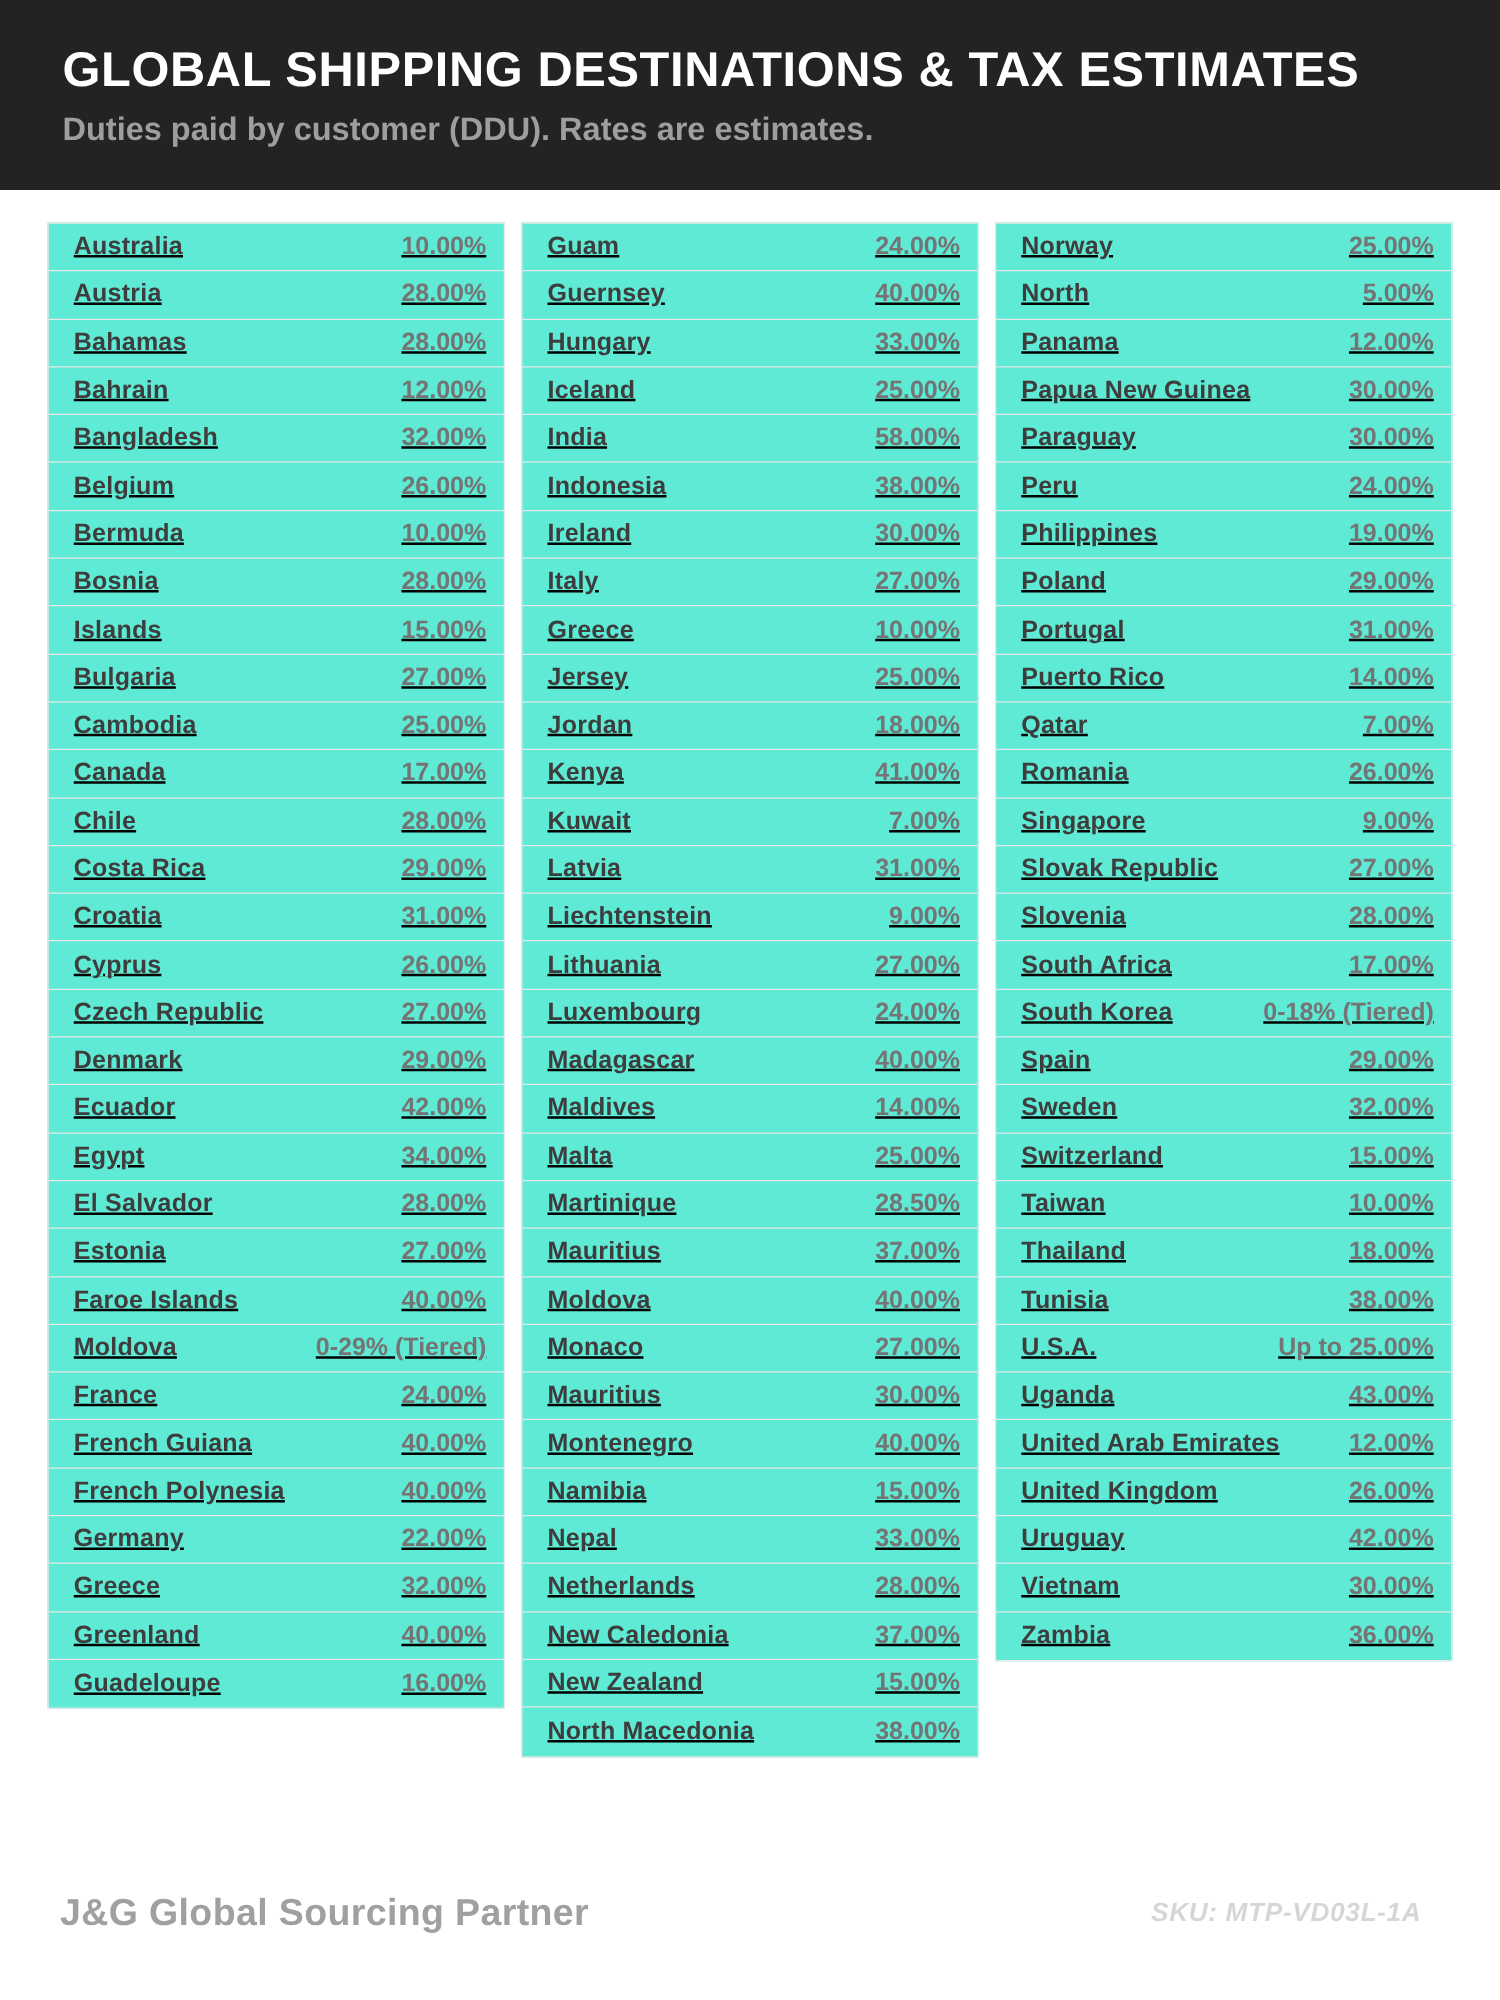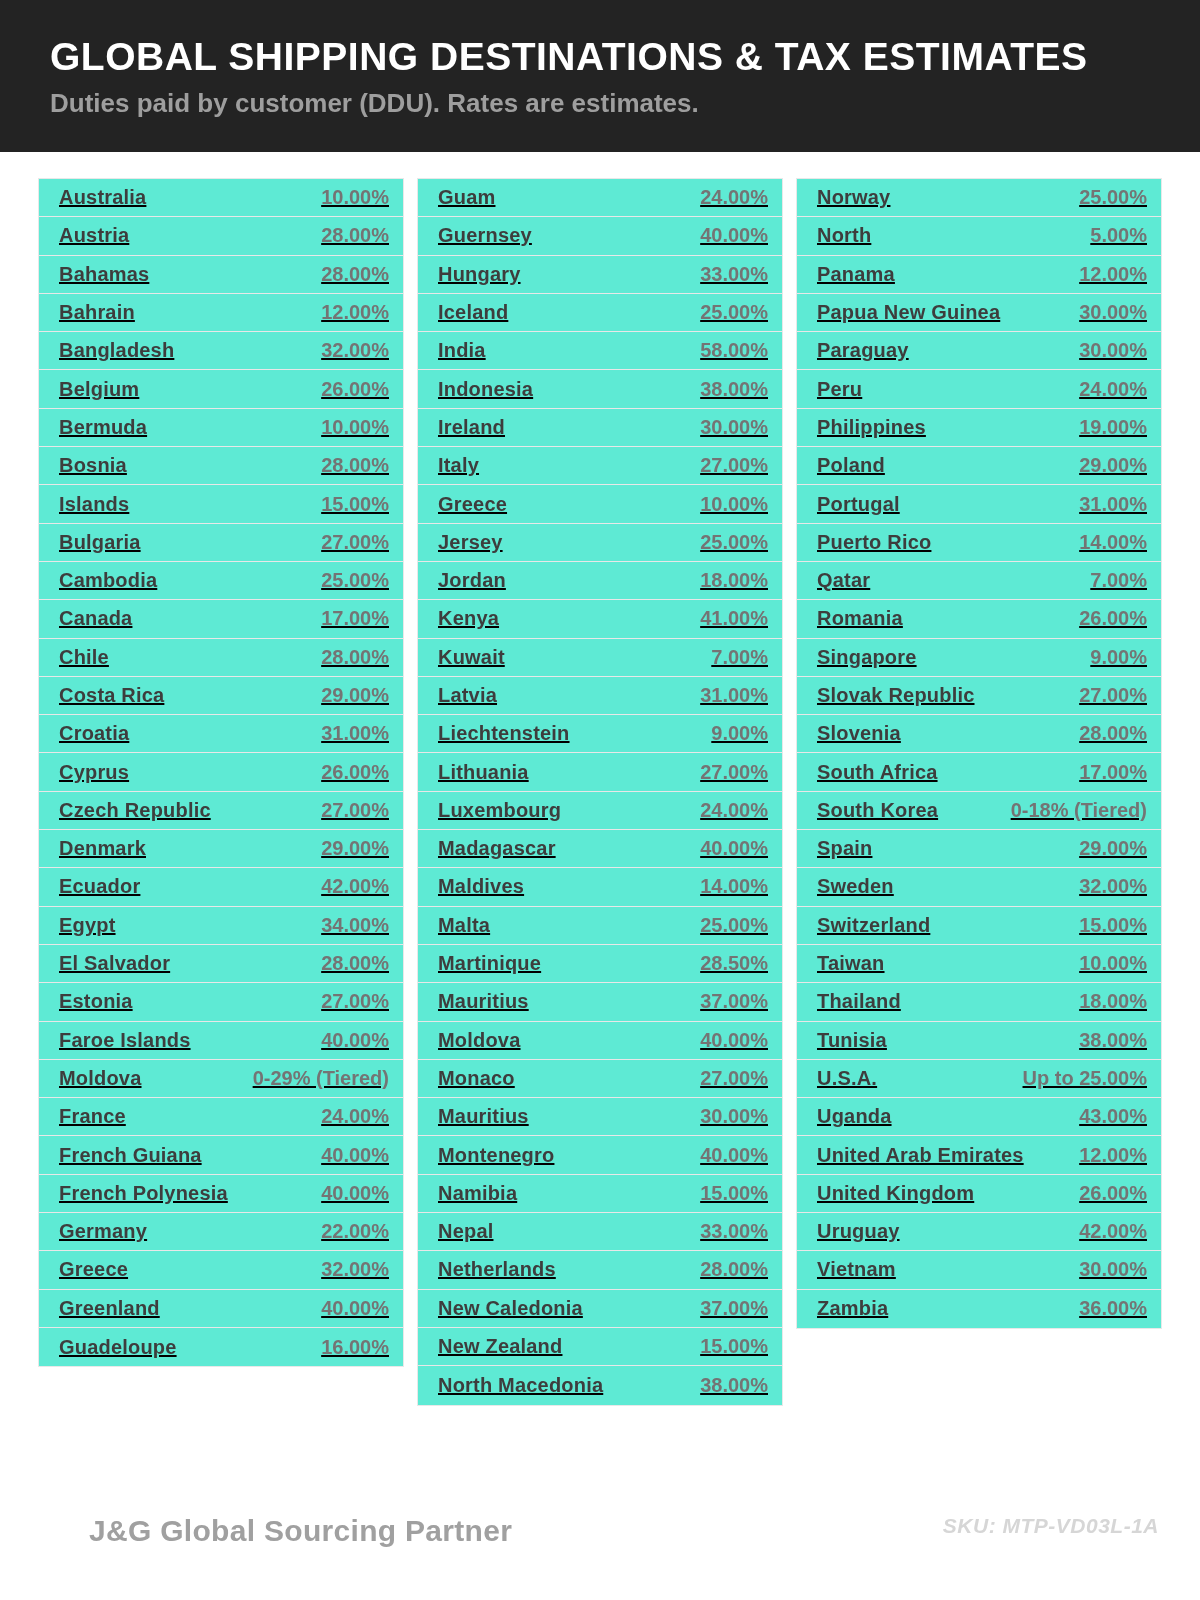--- a/index.html
+++ b/index.html
@@ -62,26 +62,25 @@
   .rate {
     font-weight:700;
     font-size:20px;
     color:var(--rate,#747474);
     white-space:nowrap;
     padding-left:6px;
   }
   .footer {
     position:absolute;
     left:48px;
-    right:41px;
+    right:63px;
     bottom:52px;
     display:flex;
     justify-content:space-between;
-    align-items:flex-start;
-    margin-left:41px;
+    align-items:center;
   }
   .brand {
     font-size:30px;
     font-weight:700;
     color:var(--footer_brand,#a0a0a0);
     letter-spacing:0.3px;
   }
   .sku {
     font-size:21px;
     font-weight:700;

